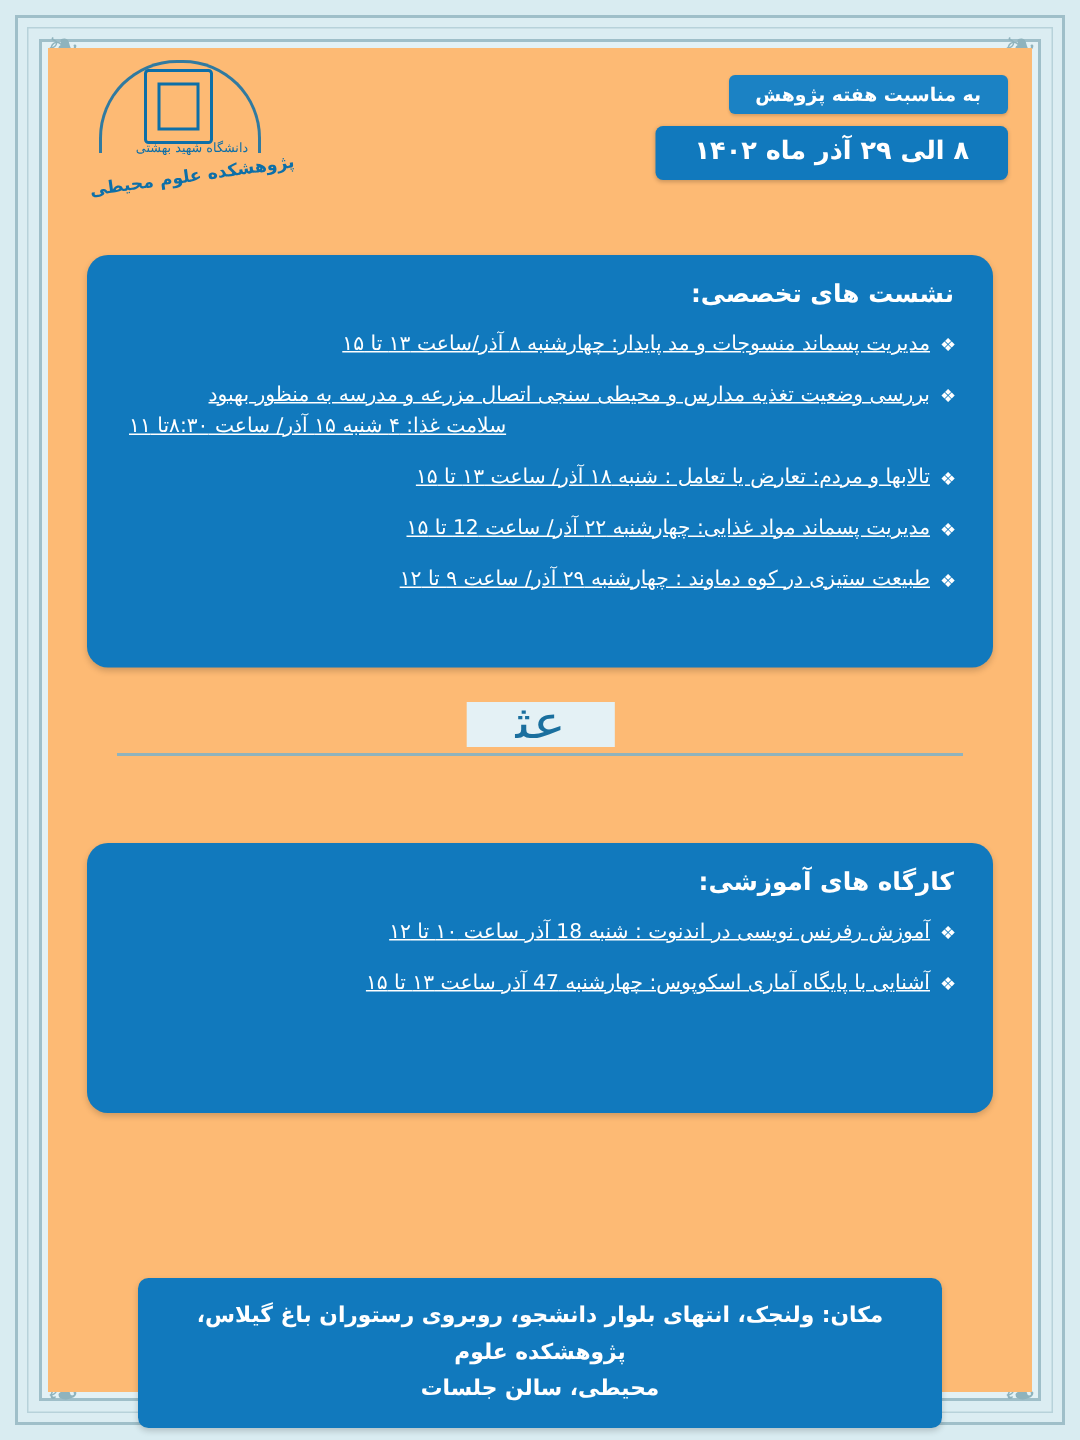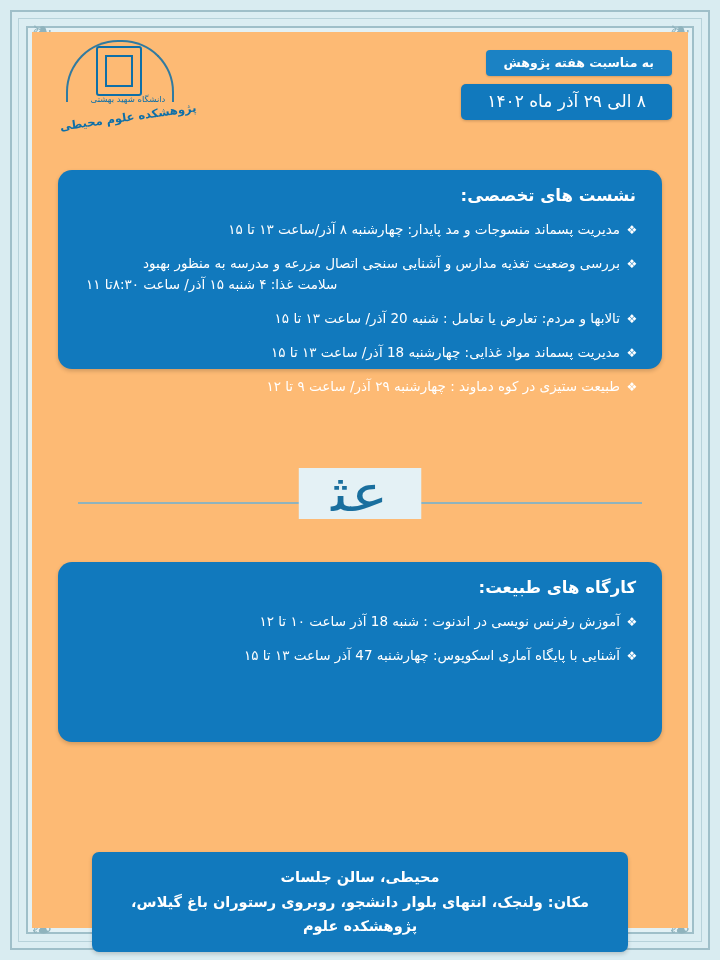--- a/index.html
+++ b/index.html
@@ -79,21 +79,21 @@
     white-space: nowrap;
     box-shadow: 0 1px 2px rgba(0,0,0,0.15);
   }
   .date-badge {
     position: absolute;
     right: 16px;
     top: 52px;
     background: #1179bd;
     color: #ffffff;
     font-size: 17px;
-    font-weight: normal;
+    font-weight: bold;
     padding: 7px 26px 9px 26px;
     border-radius: 5px;
     white-space: nowrap;
     box-shadow: 0 1px 3px rgba(0,0,0,0.2);
   }
   .logo-wrap {
     position: absolute;
     left: 26px;
     top: 8px;
     width: 140px;
@@ -152,21 +152,21 @@
     color: #ffffff;
     border-radius: 14px;
     box-shadow: 0 2px 4px rgba(0,0,0,0.18);
     padding: 14px 22px 18px 22px;
     box-sizing: border-box;
   }
   .panel-specialized {
     left: 26px;
     right: 26px;
     top: 138px;
-    height: 199px;
+    height: 275px;
   }
   .panel-workshops {
     left: 26px;
     right: 26px;
     top: 530px;
     height: 180px;
   }
   .panel-title {
     font-size: 16.5px;
     font-weight: bold;
@@ -189,41 +189,42 @@
     text-align: center;
     color: #ffffff;
     font-size: 12px;
     margin-top: 2px;
   }
   .item-text {
     flex: 1 1 auto;
     text-align: right;
     padding-left: 6px;
     padding-right: 4px;
+    text-decoration: underline;
   }
   .item-text .line2 {
     display: block;
     text-align: left;
   }
 
   
   .divider {
     position: absolute;
     left: 46px;
     right: 46px;
     top: 470px;
     height: 2px;
     background: #8fb3bd;
   }
   .calligraphy {
     position: absolute;
     left: 0; right: 0;
     top: 436px;
     text-align: center;
-    font-size: 51px;
+    font-size: 30px;
     color: #1a6f9e;
     font-family: "DejaVu Sans", sans-serif;
     line-height: 1;
     user-select: none;
   }
   .calligraphy span {
     display: inline-block;
     background: #e4f1f5;
     padding: 0 26px;
     transform: scaleX(1.25);
@@ -278,57 +279,57 @@
       <div class="panel-title">نشست های تخصصی:</div>
 
       <div class="item">
         <span class="bullet">❖</span>
         <span class="item-text">مدیریت پسماند منسوجات و مد پایدار: چهارشنبه ۸ آذر/ساعت ۱۳ تا ۱۵</span>
       </div>
 
       <div class="item">
         <span class="bullet">❖</span>
         <span class="item-text">
-          <span>بررسی وضعیت تغذیه مدارس و آشنایی سنجی اتصال مزرعه و مدرسه به منظور بهبود</span>
+          <span>بررسی وضعیت تغذیه مدارس و محیطی سنجی اتصال مزرعه و مدرسه به منظور بهبود</span>
           <span class="line2">سلامت غذا: ۴ شنبه ۱۵ آذر/ ساعت ۸:۳۰تا ۱۱</span>
         </span>
       </div>
 
       <div class="item">
         <span class="bullet">❖</span>
-        <span class="item-text">تالابها و مردم: تعارض یا تعامل : شنبه 20 آذر/ ساعت ۱۳ تا ۱۵</span>
-      </div>
-
-      <div class="item">
-        <span class="bullet">❖</span>
-        <span class="item-text">مدیریت پسماند مواد غذایی: چهارشنبه 18 آذر/ ساعت ۱۳ تا ۱۵</span>
+        <span class="item-text">تالابها و مردم: تعارض یا تعامل : شنبه ۱۸ آذر/ ساعت ۱۳ تا ۱۵</span>
+      </div>
+
+      <div class="item">
+        <span class="bullet">❖</span>
+        <span class="item-text">مدیریت پسماند مواد غذایی: چهارشنبه ۲۲ آذر/ ساعت 12 تا ۱۵</span>
       </div>
 
       <div class="item">
         <span class="bullet">❖</span>
         <span class="item-text">طبیعت ستیزی در کوه دماوند : چهارشنبه ۲۹ آذر/ ساعت ۹ تا ۱۲</span>
       </div>
     </div>
 
     <div class="divider"></div>
     <div class="calligraphy"><span>ﻋﺜ</span></div>
 
     <div class="panel panel-workshops">
-      <div class="panel-title">کارگاه های طبیعت:</div>
+      <div class="panel-title">کارگاه های آموزشی:</div>
 
       <div class="item">
         <span class="bullet">❖</span>
         <span class="item-text">آموزش رفرنس نویسی در اندنوت : شنبه 18 آذر ساعت ۱۰ تا ۱۲</span>
       </div>
 
       <div class="item">
         <span class="bullet">❖</span>
         <span class="item-text">آشنایی با پایگاه آماری اسکوپوس:  چهارشنبه 47 آذر ساعت ۱۳ تا ۱۵</span>
       </div>
     </div>
 
     <div class="footer">
+      <div>مکان: ولنجک، انتهای بلوار دانشجو، روبروی رستوران باغ گیلاس، پژوهشکده علوم</div>
       <div>محیطی، سالن جلسات</div>
-      <div>مکان: ولنجک، انتهای بلوار دانشجو، روبروی رستوران باغ گیلاس، پژوهشکده علوم</div>
     </div>
 
   </div>
 </div>
 
 </body></html>

